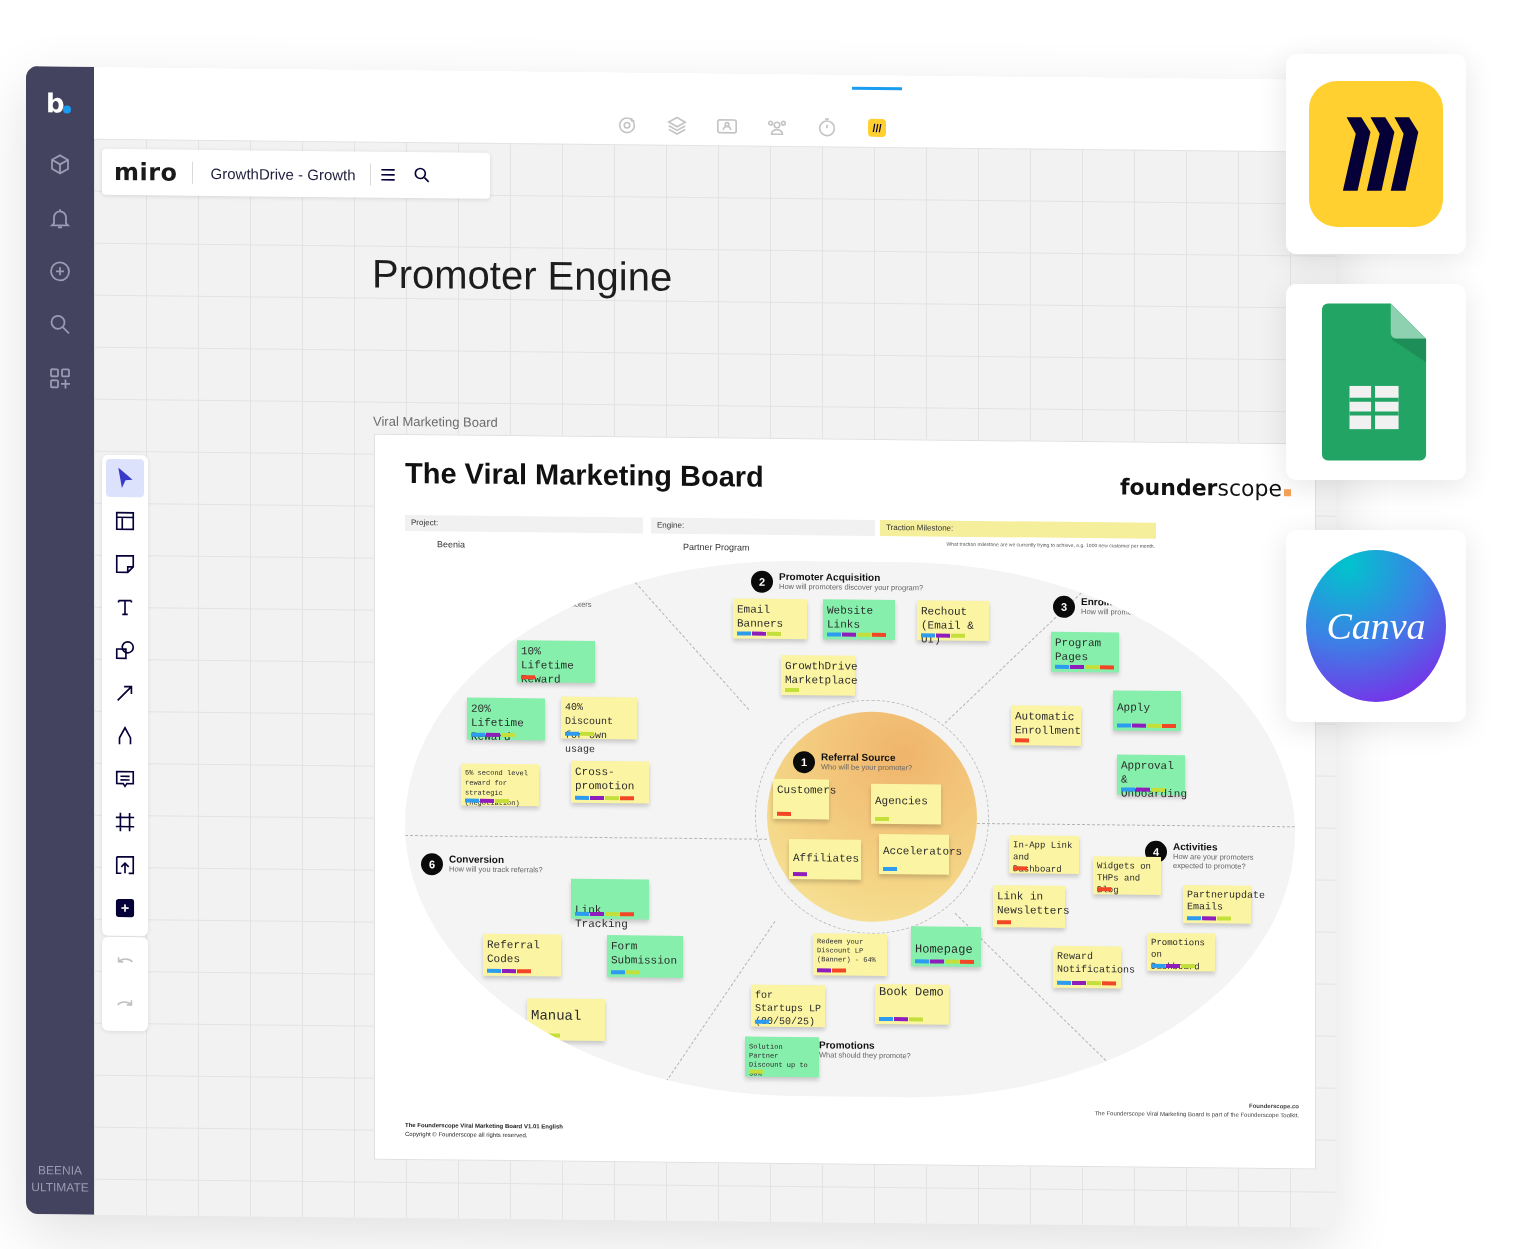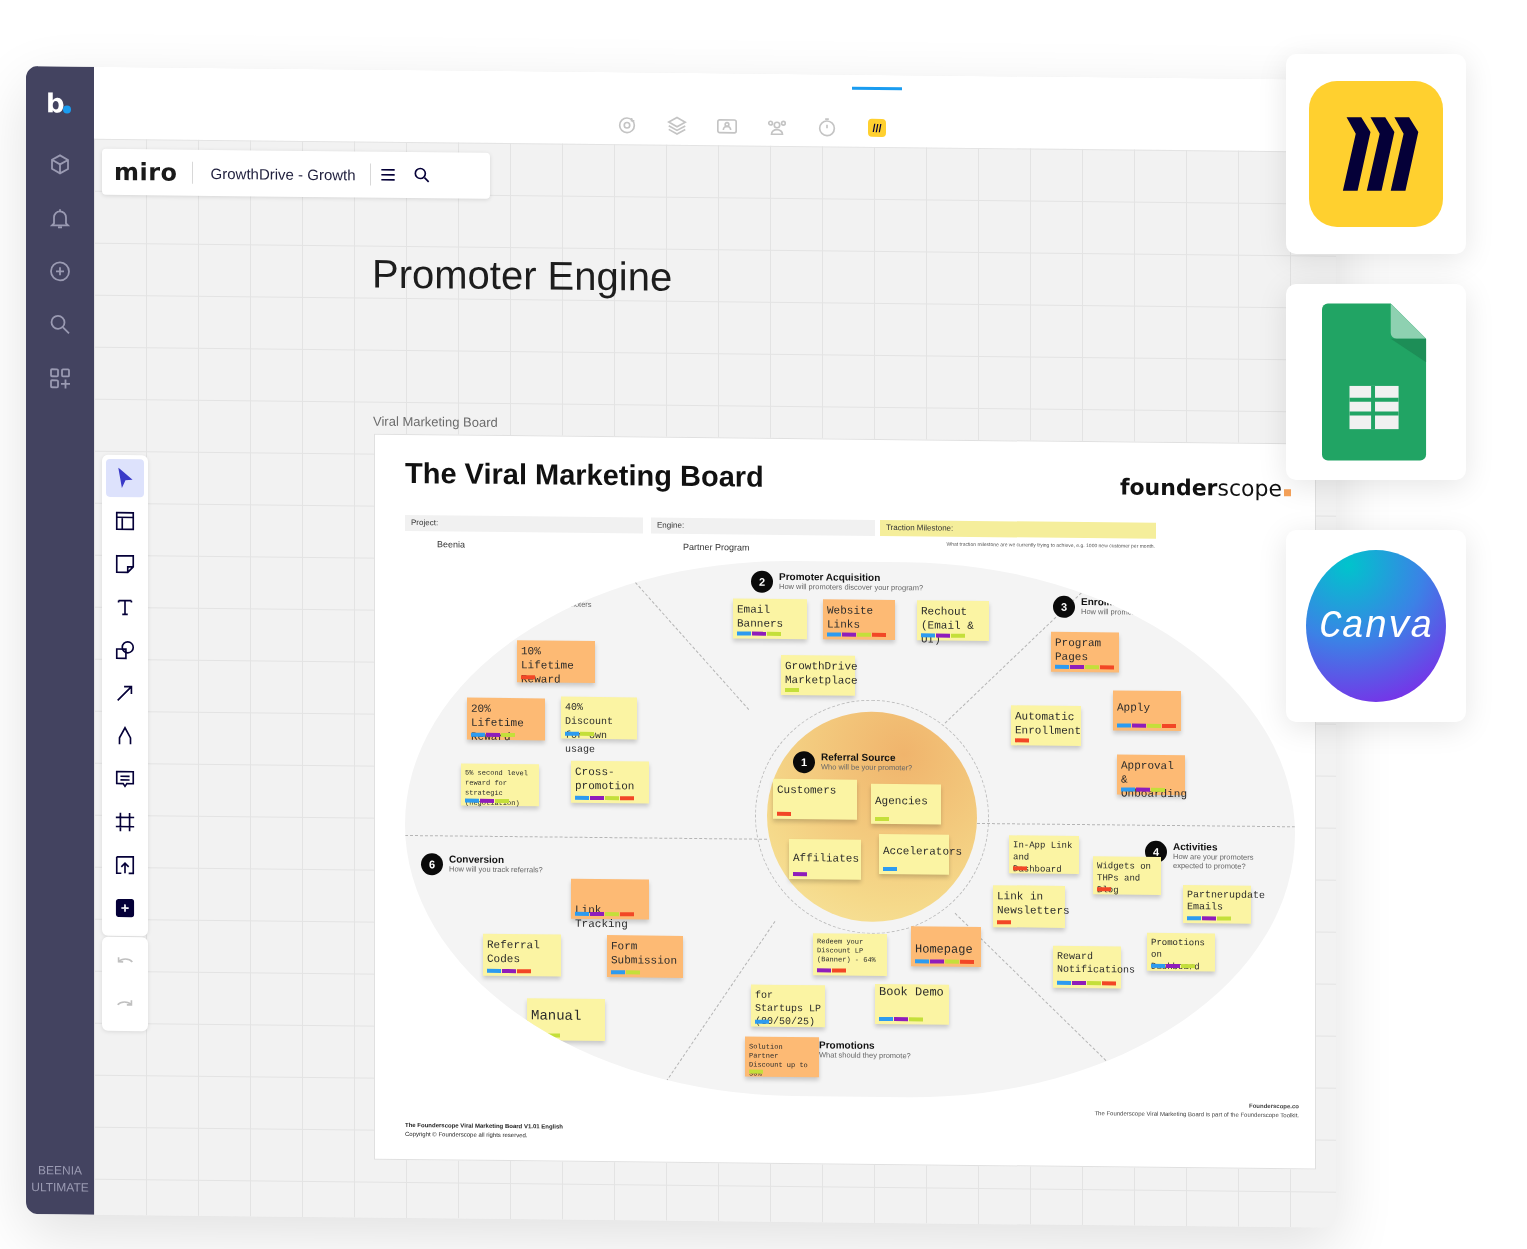--- a/index.html
+++ b/index.html
@@ -63,34 +63,34 @@
   .ring { position: absolute; left: 350px; top: 138px; width: 234px; height: 234px; border-radius: 50%; border: 1.5px dashed #bdbdbd; }
 
   .sec { position: absolute; display: flex; gap: 6px; }
   .num { width: 22px; height: 22px; border-radius: 50%; background: #0a0a0a; color: #fff; font-size: 11px; font-weight: 700; display: flex; align-items: center; justify-content: center; flex-shrink: 0; }
   .sec-title { font-size: 10px; font-weight: 700; color: #111; }
   .sec-sub { font-size: 7.5px; color: #666; line-height: 9px; max-width: 120px; }
 
   .sticky { position: absolute; padding: 4px 4px 10px; font-size: 11px; color: #2b2b2b; text-align: left; line-height: 14px;
             box-shadow: 0 3px 4px rgba(0,0,0,0.18); font-family: Liberation Mono, monospace; }
   .sticky.y { background: #fbf4a3; }
-  .sticky.g { background: #fdba74; }
+  .sticky.g { background: #86efac; }
   .sticky.small { font-size: 7.5px; line-height: 10px; }
   .tags { position: absolute; left: 4px; bottom: 3px; display: flex; gap: 1px; }
   .tag { width: 14px; height: 4px; }
   .t-blue { background: #2d9bf0; } .t-purple { background: #8f1dbb; } .t-lime { background: #c4df3a; } .t-red { background: #f24726; }
 
   .foot-left { position: absolute; left: 30px; bottom: 20px; font-size: 6px; color: #222; line-height: 9px; }
   .foot-right { position: absolute; right: 16px; bottom: 48px; font-size: 6px; color: #444; text-align: right; line-height: 9px; }
 
   
   .int-card { position: absolute; width: 180px; background: #fff; border-radius: 10px; box-shadow: 0 6px 30px rgba(0,0,0,0.1); display: flex; align-items: center; justify-content: center; }
   .miro-logo { width: 134px; height: 146px; background: #ffd02f; border-radius: 28px; display: flex; align-items: center; justify-content: center; }
   .canva-logo { width: 140px; height: 152px; border-radius: 50%; background: radial-gradient(circle at 30% 10%, #00c4cc 0%, #3b82e6 45%, #7d2ae8 90%);
-                color: #fff; font-family: Liberation Mono, monospace; font-style: italic; font-size: 38px; display: flex; align-items: center; justify-content: center; }
+                color: #fff; font-family: Liberation Serif, serif; font-style: italic; font-size: 38px; display: flex; align-items: center; justify-content: center; }
 </style>
 </head>
 <body>
 
 <div class="stage">
 
   <div class="app">
 
     <div class="sidebar">
       <div class="sb-logo"><span>b</span><span class="dot"></span></div>
@@ -321,21 +321,21 @@
               </div>
             </div>
           <div class="sec" style="left:64px;top:30px">
               <div class="num">7</div>
               <div>
                 <div class="sec-title">Rewards</div>
                 <div class="sec-sub" style="max-width:110px">What rewards will promoters receive?</div>
               </div>
             </div>
 
-          <div class="sticky y" style="left:368px;top:218px;width:84px;height:40px"><span>Customers</span><div class="tags">
+          <div class="sticky y" style="left:368px;top:218px;width:56px;height:40px"><span>Customers</span><div class="tags">
                 <span class="tag t-red"></span>
               </div></div>
           <div class="sticky y" style="left:466px;top:222px;width:70px;height:40px;padding-top:10px"><span>Agencies</span><div class="tags">
                 <span class="tag t-lime"></span>
               </div></div>
           <div class="sticky y" style="left:384px;top:278px;width:72px;height:40px;padding-top:12px"><span>Affiliates</span><div class="tags">
                 <span class="tag t-purple"></span>
               </div></div>
           <div class="sticky y" style="left:474px;top:272px;width:70px;height:40px;padding-top:10px"><span>Accelerators</span><div class="tags">
                 <span class="tag t-blue"></span>

